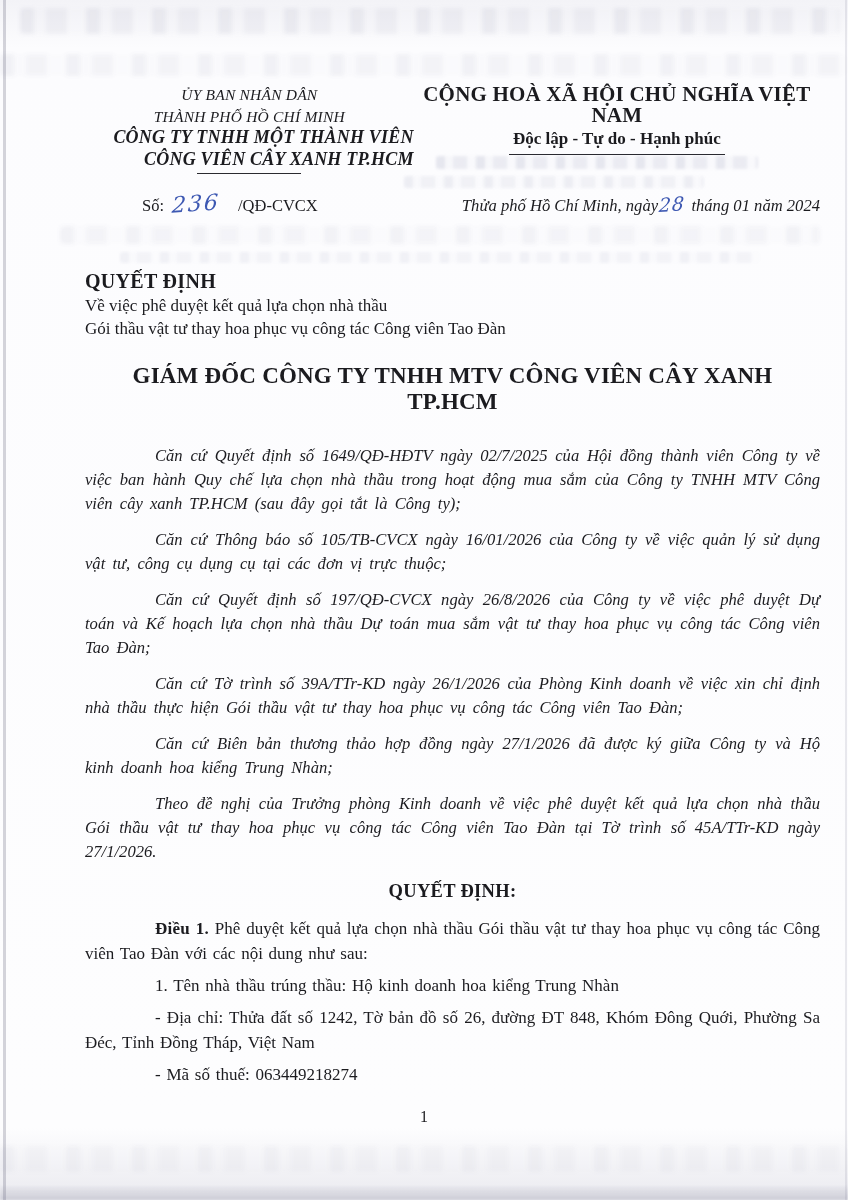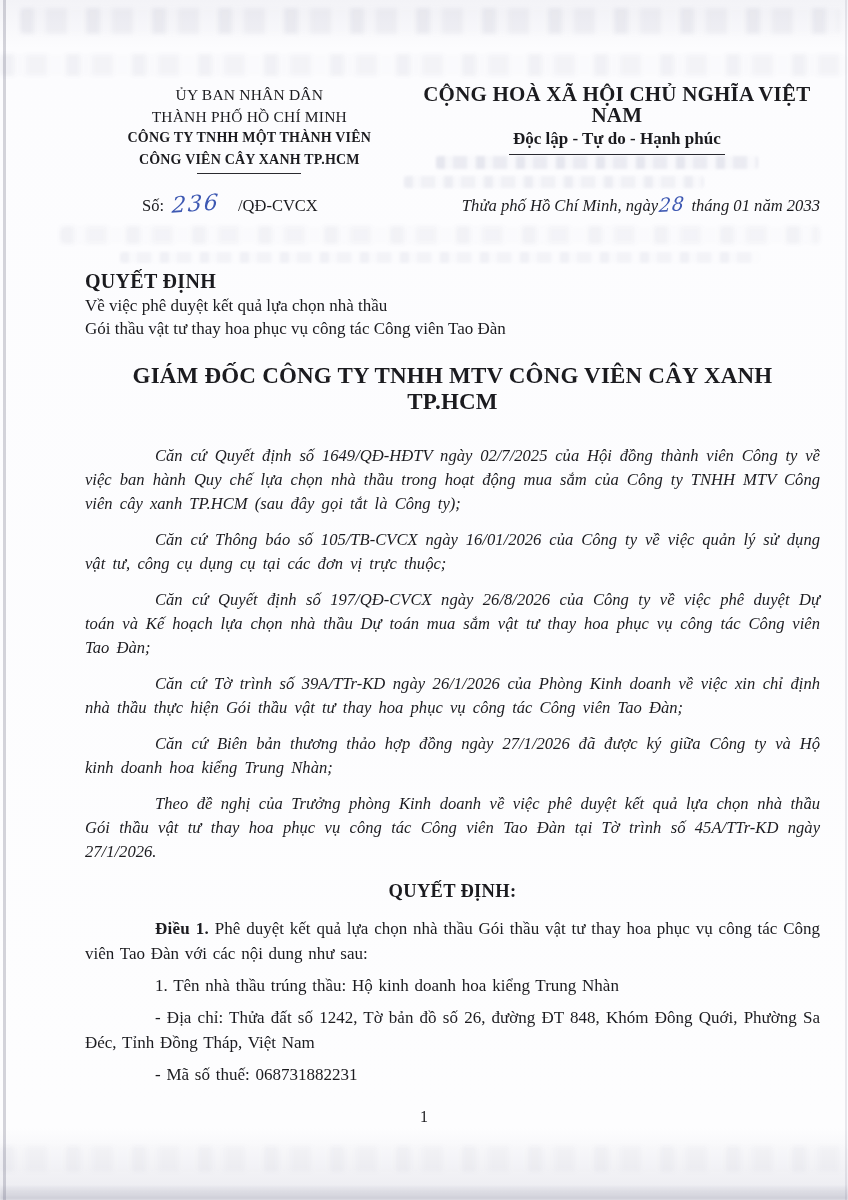--- a/index.html
+++ b/index.html
@@ -28,22 +28,22 @@
       rgba(96,102,145,0.14) 0 9px, rgba(96,102,145,0.03) 9px 17px,
       rgba(96,102,145,0.11) 17px 31px, rgba(96,102,145,0.02) 31px 40px);
     filter:blur(1.6px);border-radius:3px;
   }
   .edge-left{left:3px;top:0;width:3px;height:1200px;background:rgba(104,104,124,0.28);filter:blur(0.6px);}
   .edge-right{right:1px;top:0;width:2px;height:1200px;background:rgba(140,140,160,0.18);filter:blur(0.6px);}
   .bottom-band{left:0;bottom:0;width:848px;height:14px;background:linear-gradient(180deg,rgba(150,150,168,0.05),rgba(134,134,155,0.30));filter:blur(1px);}
 
   
   .hdr{display:flex;justify-content:space-between;align-items:flex-start;}
-  .hdr-left{width:330px;text-align:center;line-height:21.5px;font-size:15.5px;letter-spacing:0.2px;}
-  .hdr-left .b{font-weight:bold;font-size:14px;}
+  .hdr-left{width:330px;text-align:center;line-height:21.5px;font-size:15.5px;letter-spacing:0.2px;font-style:italic;}
+  .hdr-left .b{font-weight:bold;font-size:18px;text-align:right;}
   .hdr-right{width:408px;text-align:center;}
   .nat-title{font-weight:bold;font-size:21px;line-height:21px;letter-spacing:0.2px;}
   .nat-motto{font-weight:bold;font-size:17px;line-height:25px;}
   .rule{border-bottom:1.6px solid #2a2a30;margin:3px auto 0;}
   .rule-org{width:104px;}
   .rule-motto{width:216px;}
 
   
   .numrow{display:flex;justify-content:space-between;margin-top:17px;align-items:baseline;}
   .num{margin-left:57px;font-size:16.5px;}
@@ -104,21 +104,21 @@
       <div class="nat-motto">Độc lập - Tự do - Hạnh phúc</div>
       <div class="rule rule-motto"></div>
     </div>
   </div>
 
   <div class="numrow">
     <div class="num">
       <span>Số:</span><span class="hw hw-236">236</span><span class="suffix">/QĐ-CVCX</span>
     </div>
     <div class="dateline">
-      <span>Thửa phố Hồ Chí Minh, ngày</span><span class="hw hw-28">28</span><span> tháng 01 năm 2033</span>
+      <span>Thửa phố Hồ Chí Minh, ngày</span><span class="hw hw-28">28</span><span> tháng 01 năm 2024</span>
     </div>
   </div>
 
   <div class="title-block">
     <div class="doc-title">QUYẾT ĐỊNH</div>
     <div class="doc-sub">Về việc phê duyệt kết quả lựa chọn nhà thầu</div>
     <div class="doc-sub">Gói thầu vật tư thay hoa phục vụ công tác Công viên Tao Đàn</div>
   </div>
 
   <div class="authority">GIÁM ĐỐC CÔNG TY TNHH MTV CÔNG VIÊN CÂY XANH TP.HCM</div>
@@ -131,16 +131,16 @@
     <p class="recital">Căn cứ Biên bản thương thảo hợp đồng ngày 27/1/2026 đã được ký giữa Công ty và Hộ kinh doanh hoa kiểng Trung Nhàn;</p>
     <p class="recital">Theo đề nghị của Trưởng phòng Kinh doanh về việc phê duyệt kết quả lựa chọn nhà thầu Gói thầu vật tư thay hoa phục vụ công tác Công viên Tao Đàn tại Tờ trình số 45A/TTr-KD ngày 27/1/2026.</p>
   </div>
 
   <div class="decision-heading">QUYẾT ĐỊNH:</div>
 
   <p class="article"><b>Điều 1.</b><span> Phê duyệt kết quả lựa chọn nhà thầu Gói thầu vật tư thay hoa phục vụ công tác Công viên Tao Đàn với các nội dung như sau:</span></p>
 
   <p class="item">1. Tên nhà thầu trúng thầu: Hộ kinh doanh hoa kiểng Trung Nhàn</p>
   <p class="item">- Địa chỉ: Thửa đất số 1242, Tờ bản đồ số 26, đường ĐT 848, Khóm Đông Quới, Phường Sa Đéc, Tỉnh Đồng Tháp, Việt Nam</p>
-  <p class="item">- Mã số thuế: 068731882231</p>
+  <p class="item">- Mã số thuế: 063449218274</p>
 
   <div class="pagenum">1</div>
 </div>
 
 </body></html>

